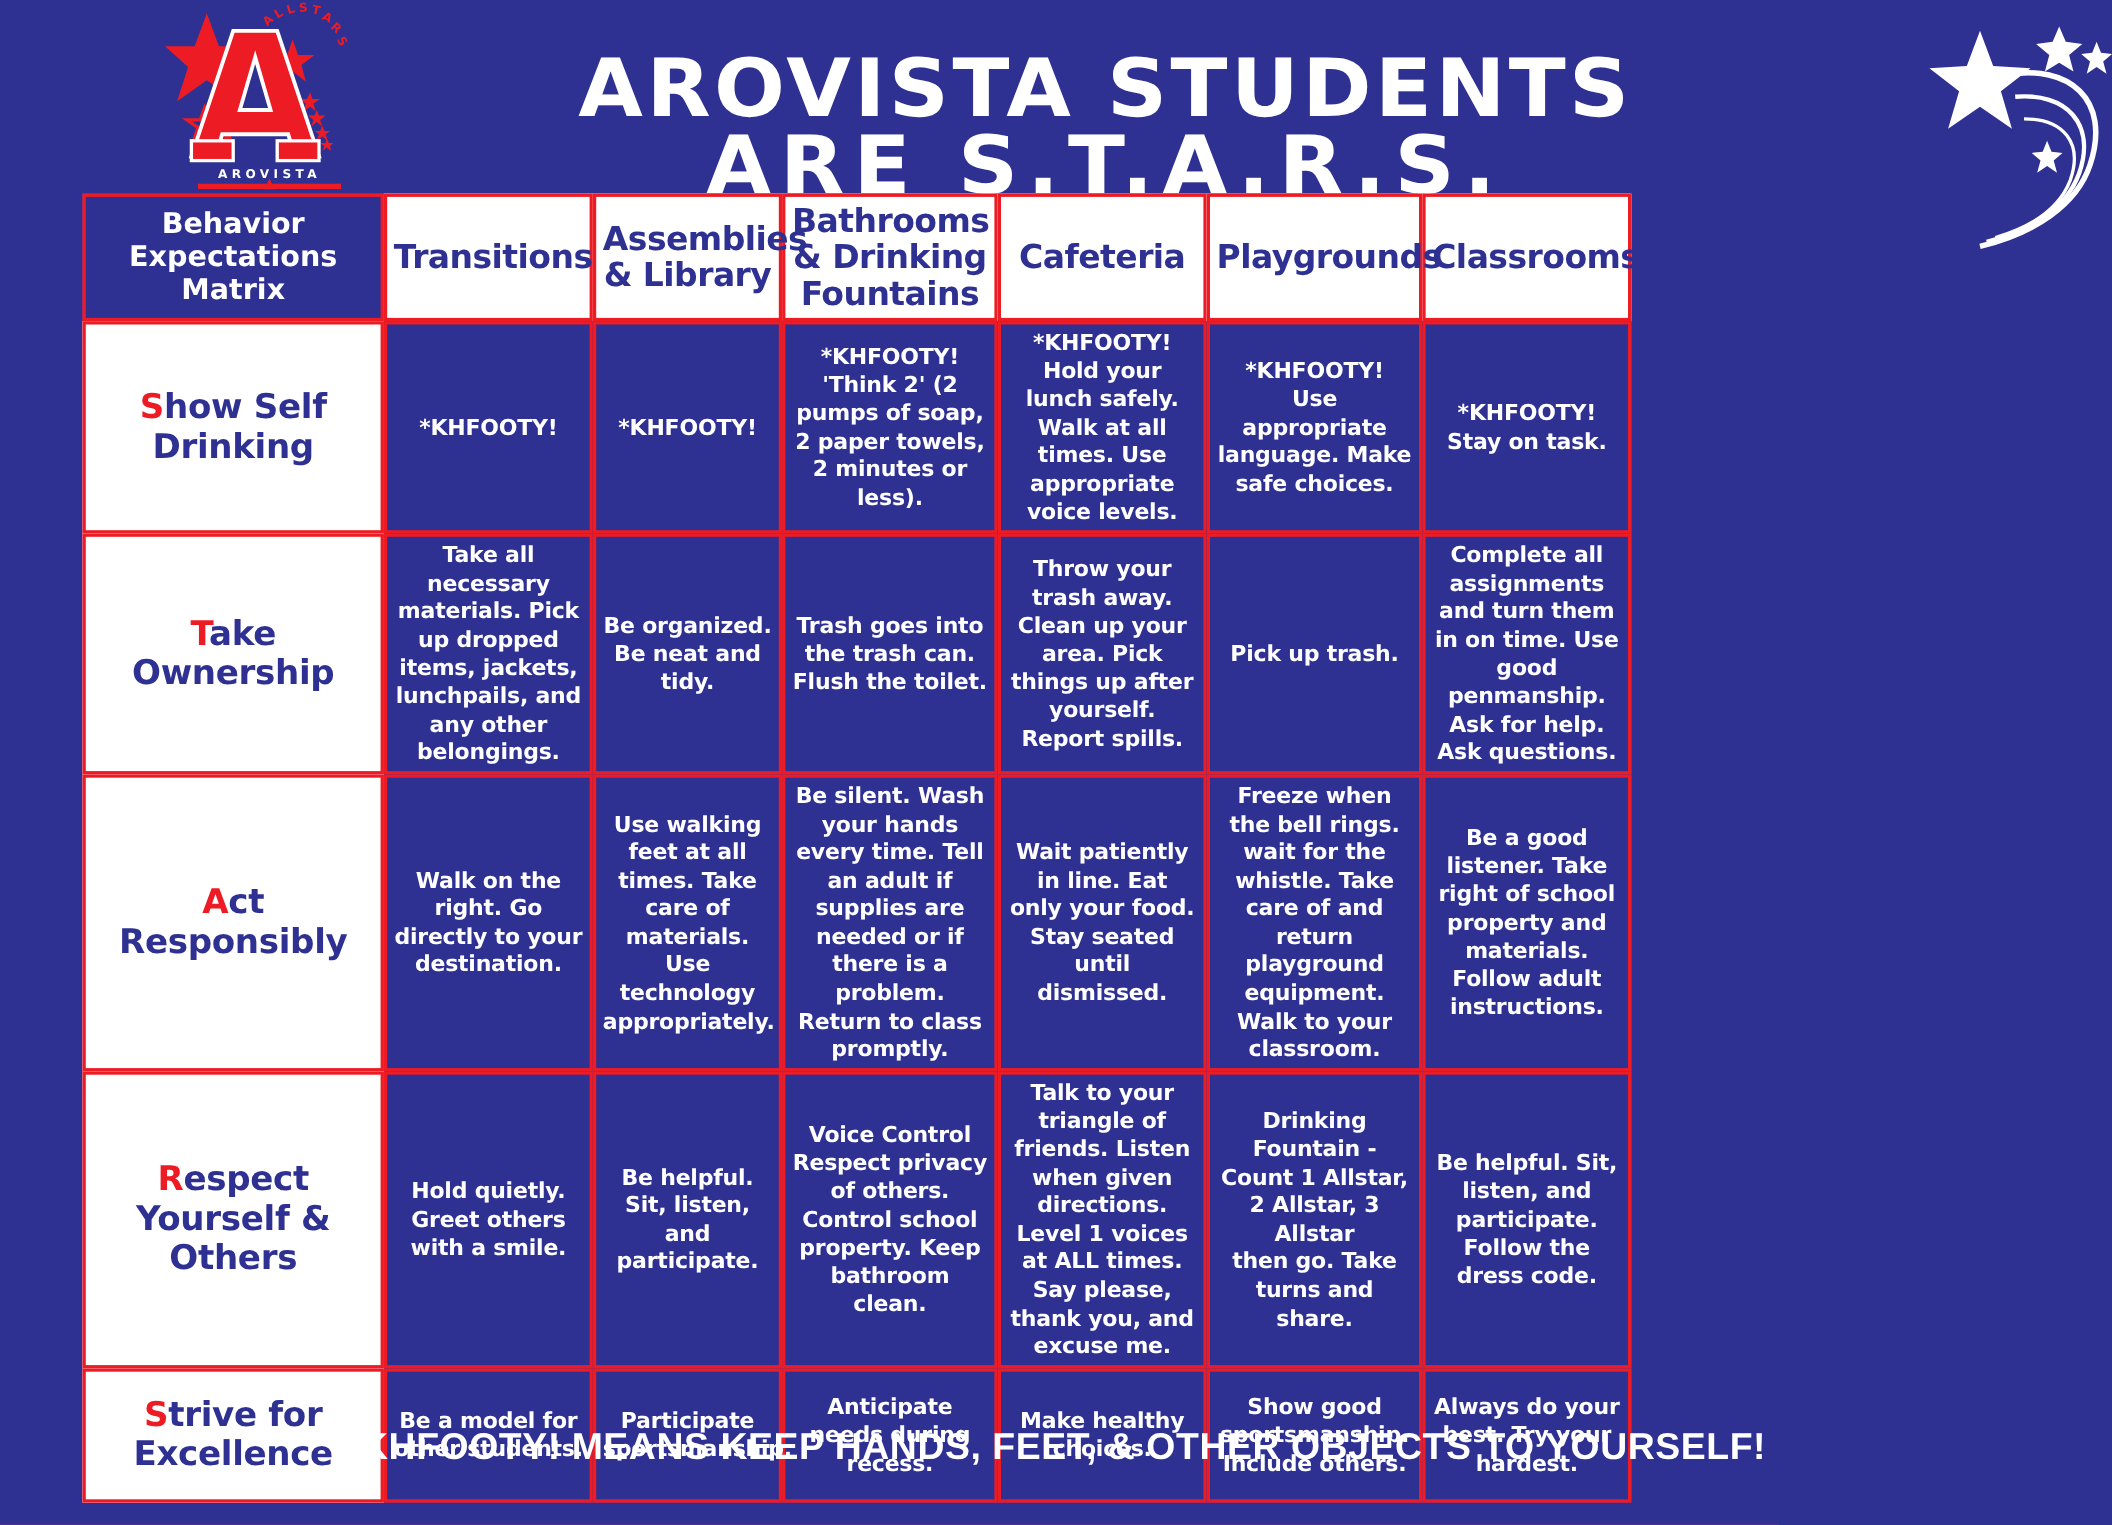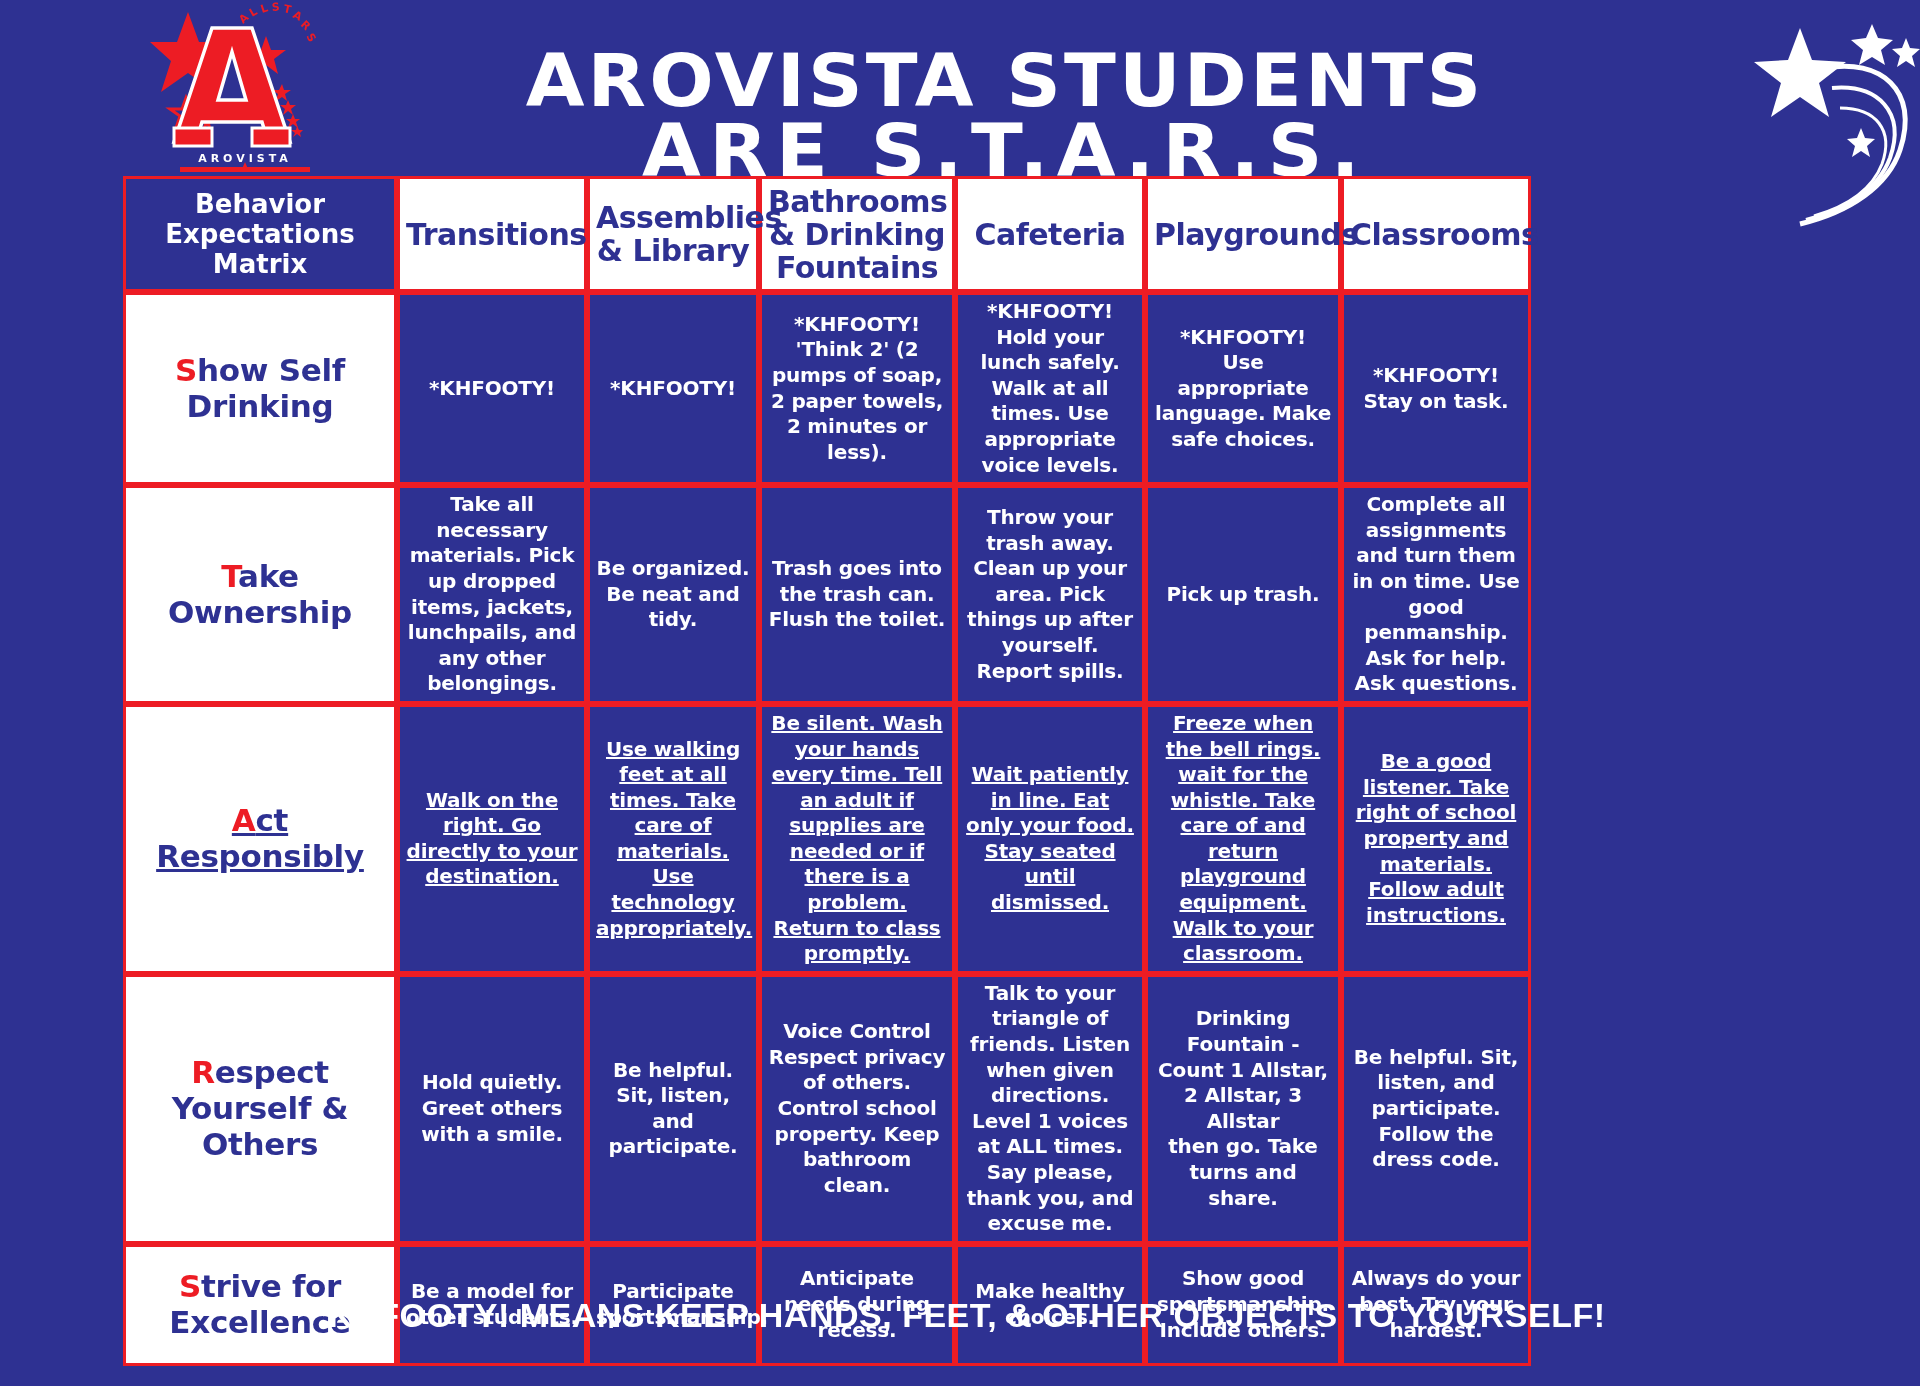--- a/index.html
+++ b/index.html
@@ -67,21 +67,20 @@
     left: 75px;
     top: 176px;
     width: 1408px;
   }
   table.matrix {
     border-collapse: separate;
     border-spacing: 0;
     width: 1408px;
     table-layout: fixed;
     background: #ec4899;
-    margin-left: 48px;
   }
   table.matrix td, table.matrix th {
     border: 3px solid #ed1c24;
     vertical-align: middle;
     text-align: center;
     padding: 4px 6px;
   }
   
   col.c0 { width: 274px; }
   col.c1 { width: 190px; }
@@ -130,21 +129,21 @@
     font-family: "DejaVu Sans", sans-serif;
     font-weight: bold;
     font-size: 20px;
     line-height: 1.28;
     letter-spacing: -0.2px;
   }
 
   
   tr.r0 td { height: 158px; }
   tr.r1 td { height: 170px; }
-  tr.r2 td { height: 172px; text-decoration: underline; }
+  tr.r2 td { height: 172px; }
   tr.r3 td { height: 160px; }
   tr.r4 td { height: 108px; }
 
   
   .footer {
     position: absolute;
     left: 0;
     top: 1296px;
     width: 1920px;
     text-align: center;

